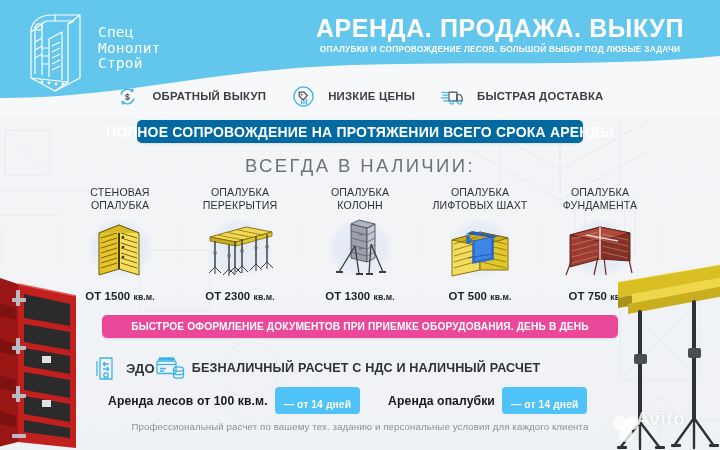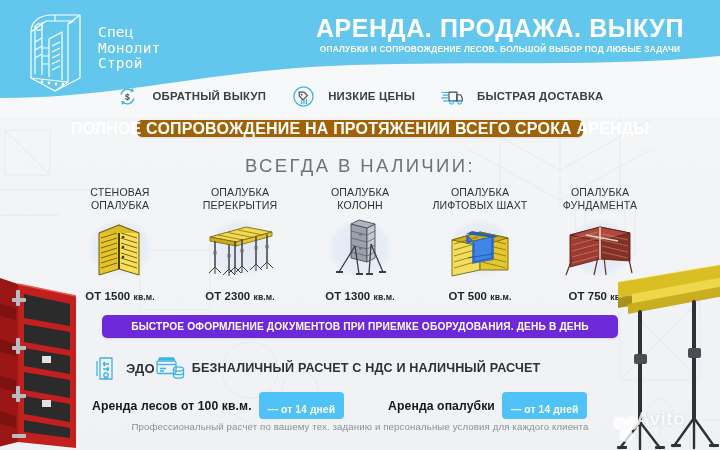--- a/index.html
+++ b/index.html
@@ -62,26 +62,26 @@
   .feature-icon{width:23px;height:23px;flex:0 0 auto;}
 
   
   .banner{
     position:absolute;border-radius:5px;
     display:flex;align-items:center;justify-content:center;
     color:#ffffff;font-weight:bold;white-space:nowrap;
     box-shadow:0 1px 2px rgba(0,0,0,.10);
   }
   .banner-1{
-    left:137px;top:120px;width:446px;height:17px;
-    background:#a16207;font-size:16px;letter-spacing:.2px;
+    left:137px;top:120px;width:446px;height:23px;
+    background:#0369a1;font-size:14px;letter-spacing:.2px;
   }
   .banner-2{
     left:102px;top:315px;width:516px;height:23px;
-    background:#6d28d9;font-size:10.2px;letter-spacing:.15px;
+    background:#ec4899;font-size:10.2px;letter-spacing:.15px;
   }
 
   
   .section-title{
     position:absolute;left:0;top:155px;width:720px;text-align:center;
     color:#6d7378;font-size:18.5px;letter-spacing:2.4px;font-weight:normal;
   }
 
   
   .products{
@@ -120,22 +120,22 @@
   }
   .pay-item{display:flex;align-items:center;gap:7px;}
   .pay-label{
     color:#2d3238;font-size:12.6px;font-weight:bold;letter-spacing:.15px;
     white-space:nowrap;
   }
   .pay-label.small{font-size:13px;}
 
   
   .terms{
-    position:absolute;left:92px;top:392px;height:22px;
-    display:flex;align-items:flex-start;gap:44px;
+    position:absolute;left:108px;top:392px;height:22px;
+    display:flex;align-items:flex-end;gap:28px;
   }
   .term{display:flex;align-items:center;gap:7px;}
   .term-text{
     color:#16191d;font-size:12.2px;font-weight:bold;white-space:nowrap;
     letter-spacing:.1px;
   }
   .term-pill{
     background:#4fc3f7;color:#ffffff;border-radius:4px;
     padding:12px 9px 4px 9px;font-size:10.3px;font-weight:bold;
     white-space:nowrap;letter-spacing:.1px;

